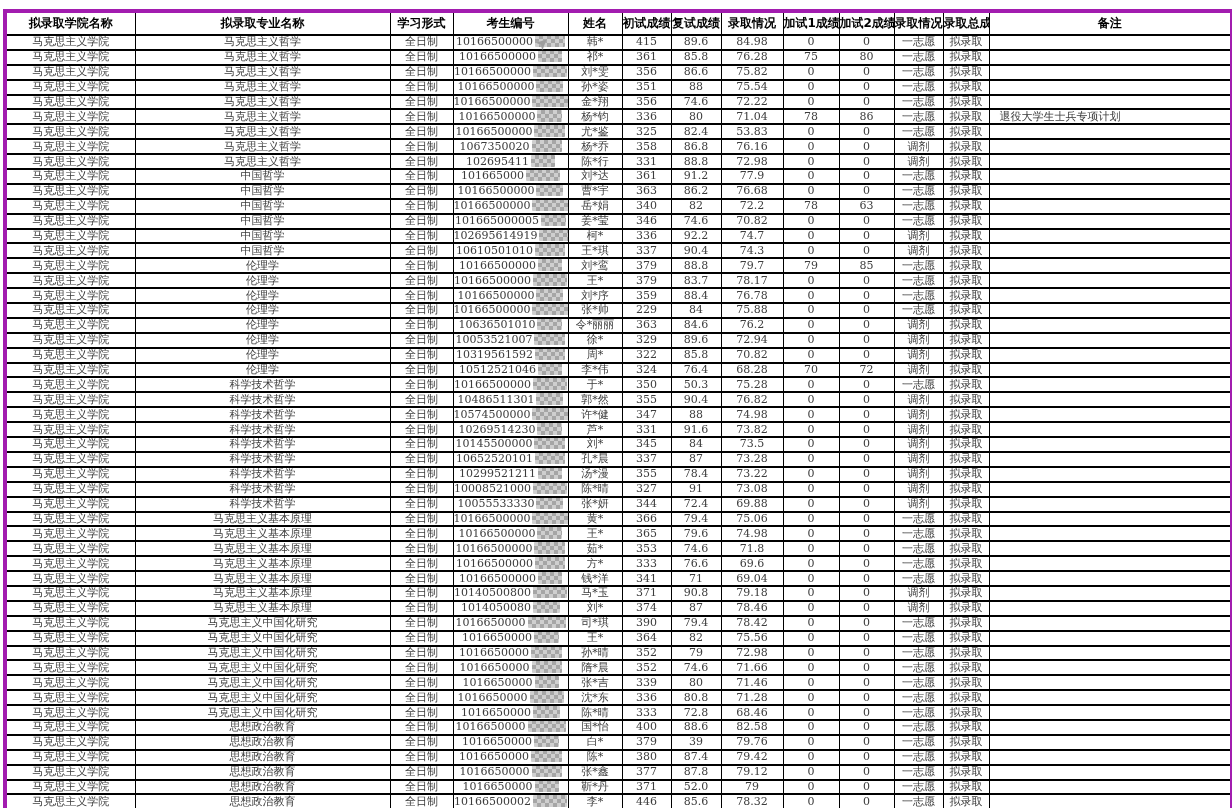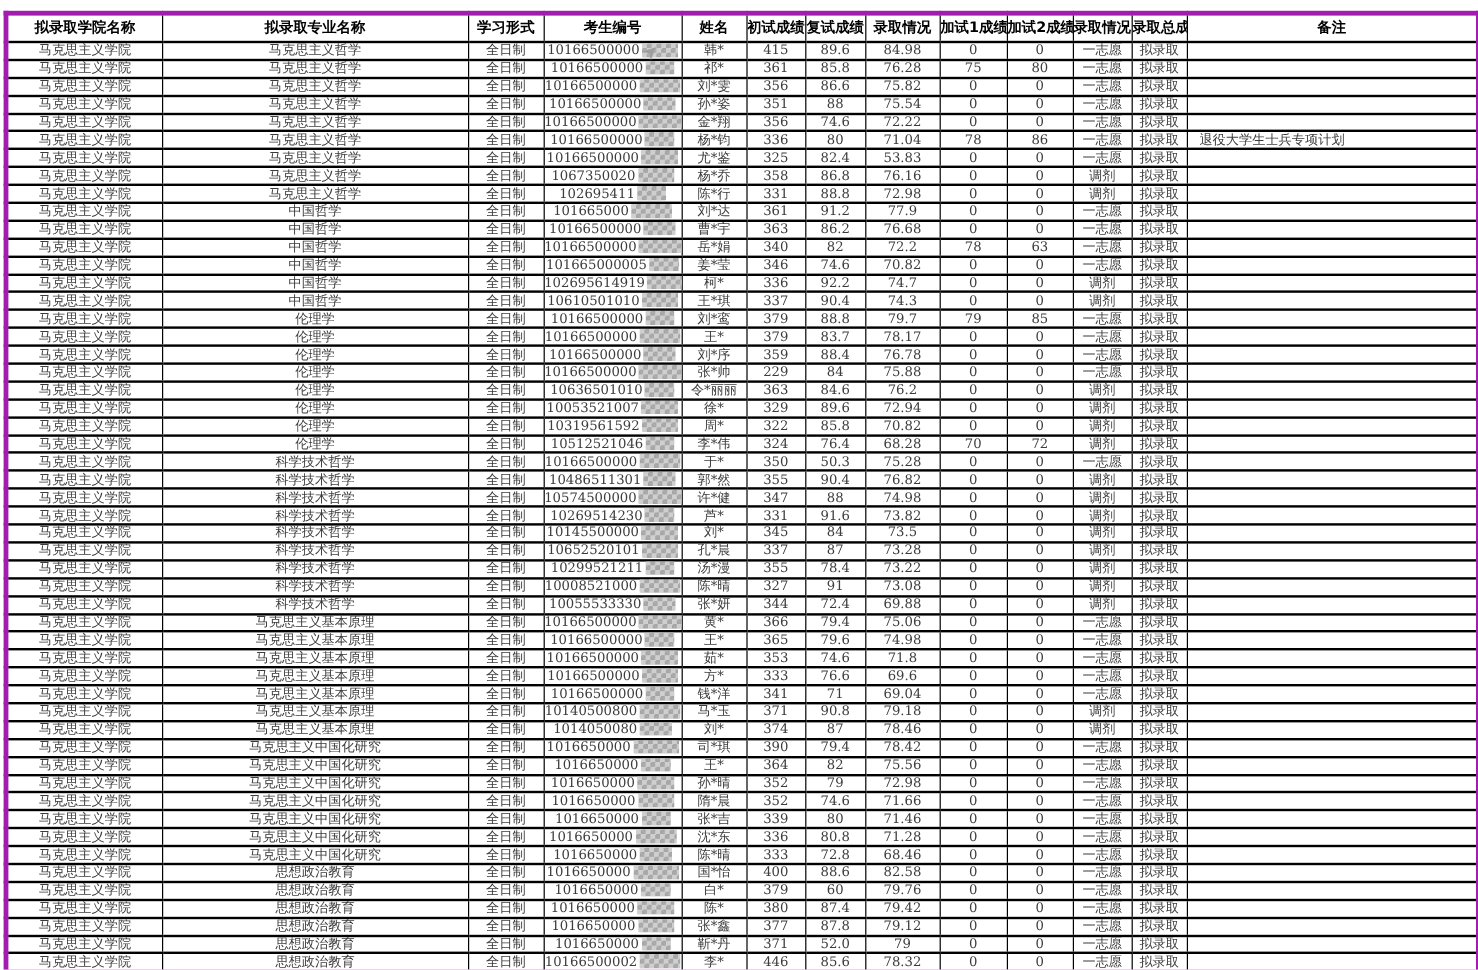--- a/index.html
+++ b/index.html
@@ -786,21 +786,21 @@
           <td>拟录取</td>
           <td class="remark-cell"></td>
         </tr>
         <tr>
           <td>马克思主义学院</td>
           <td>思想政治教育</td>
           <td>全日制</td>
           <td>1016650000<span class="redact" style="width: 25px;"></span></td>
           <td>白*</td>
           <td>379</td>
-          <td>60</td>
+          <td>39</td>
           <td>79.76</td>
           <td>0</td>
           <td>0</td>
           <td>一志愿</td>
           <td>拟录取</td>
           <td class="remark-cell"></td>
         </tr>
         <tr>
           <td>马克思主义学院</td>
           <td>思想政治教育</td>

